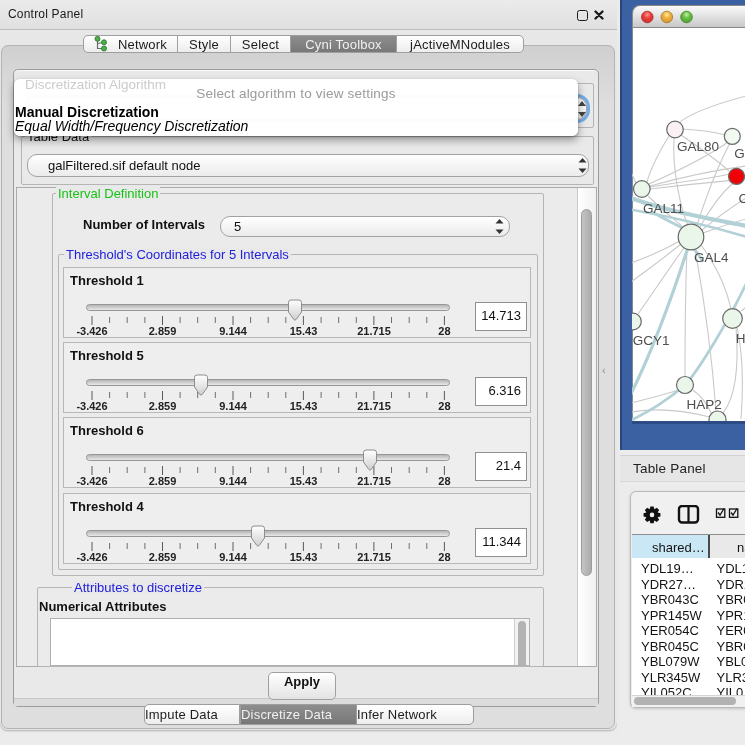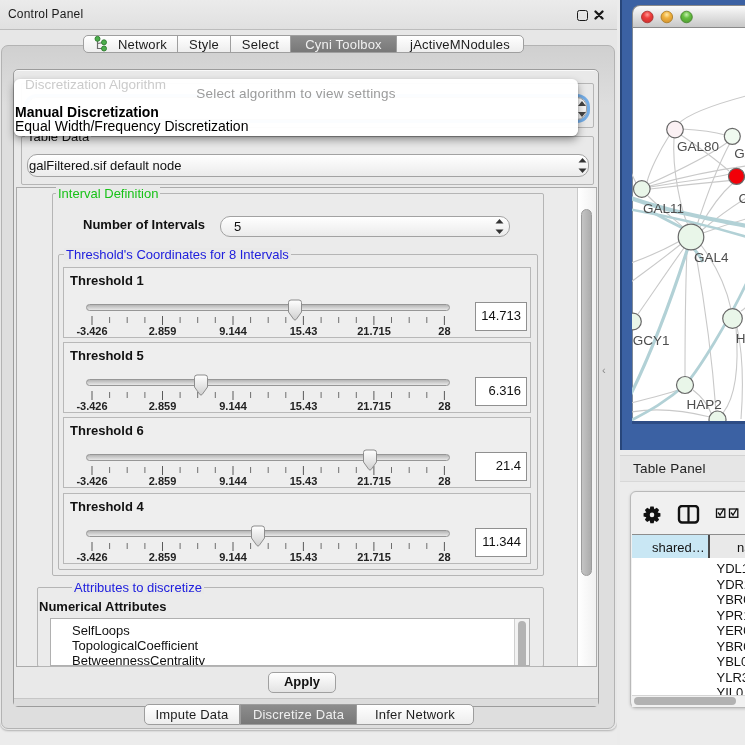--- a/index.html
+++ b/index.html
@@ -42,21 +42,21 @@
         padding-right:5px;line-height:26px;}
   .ticklab{position:absolute;font-size:11px;font-weight:bold;color:#222;
            transform:translateX(-50%);white-space:nowrap;}
   
   #popup{left:14px;top:79px;width:564px;height:57px;background:rgba(255,255,255,.97);
          border-radius:6px;box-shadow:0 4px 9px rgba(0,0,0,.38),0 1px 2px rgba(0,0,0,.2);
          z-index:50;}
   
   .btab{top:704px;height:21px;background:linear-gradient(#ffffff,#ededed);
         border:1px solid #9d9d9d;box-sizing:border-box;font-size:13px;color:#1c1c1c;
-        text-align:center;line-height:20px;letter-spacing:.2px;z-index:20;}
+        line-height:20px;letter-spacing:.2px;z-index:20;}
   .btabsel{background:linear-gradient(#8d8d8d,#787878);color:#f0f0f0;}
   
   #gapstrip{left:617px;top:0;width:3px;height:745px;background:#ebebeb;}
   #blue{left:620px;top:0;width:125px;height:450px;background:#3b61a3;}
   #nettitle{left:632px;top:5px;width:113px;height:23px;
             background:linear-gradient(#fafafa,#c8c8c8);
             border:1px solid #8a8a8a;border-right:none;border-radius:8px 0 0 0;
             box-sizing:border-box;}
   #netcanvas{left:632px;top:28px;width:113px;height:393px;background:#ffffff;
              border-left:1px solid #7f8a98;box-sizing:border-box;}
@@ -96,42 +96,42 @@
 
 <div class="abs gbox" style="left:21px;top:83px;width:571px;height:43px;"></div>
 <div class="abs combo" style="left:27px;top:97px;width:560px;height:23px;box-shadow:0 0 0 3px rgba(86,157,229,.8);"></div>
 <svg class="abs" style="left:577px;top:101px;" width="10" height="16" viewBox="0 0 10 16">
  <path d="M5,0 L9,5 L1,5 Z" fill="#444"></path>
     <path d="M5,16 L9,11 L1,11 Z" fill="#444"></path>
 </svg>
 
 <div class="abs gbox" style="left:21px;top:136px;width:571px;height:47px;"></div>
 <div class="abs gtitle" style="left:25px;top:130px;color:#111;">Table Data</div>
-<div class="abs combo" style="left:27px;top:154px;width:562px;height:23px;line-height:21px;"><span style="margin-left:1px;">galFiltered.sif default node</span></div>
+<div class="abs combo" style="left:27px;top:154px;width:562px;height:23px;line-height:21px;"><span style="margin-left:20px;">galFiltered.sif default node</span></div>
 <svg class="abs" style="left:578px;top:158px;" width="9" height="15" viewBox="0 0 9 15">
  <path d="M4.5,0 L8.5,4.6 L0.5,4.6 Z" fill="#333"></path>
     <path d="M4.5,15 L8.5,10.4 L0.5,10.4 Z" fill="#333"></path>
 </svg>
 
 <div class="abs" style="left:16px;top:187px;width:581px;height:480px;border:1px solid #ababab;background:#ebebeb;box-sizing:border-box;"></div>
 
 <div class="abs" style="left:577px;top:188px;width:19px;height:478px;background:linear-gradient(90deg,#ffffff,#f1f1f1);border-left:1px solid #c9c9c9;box-sizing:border-box;"></div>
 <div class="abs" style="left:581px;top:209px;width:11px;height:367px;background:linear-gradient(90deg,#c4c4c4,#ababab);border:1px solid #9b9b9b;border-radius:6px;box-sizing:border-box;"></div>
 
 <div class="abs gbox" style="left:52px;top:193px;width:490px;height:381px;"></div>
 <div class="abs gtitle" style="left:56px;top:187px;color:#17c217;">Interval Definition</div>
 <div class="abs blab" style="left:83px;top:217px;">Number of Intervals</div>
 <div class="abs combo" style="left:220px;top:216px;width:290px;height:21px;line-height:19px;"><span style="margin-left:13px;">5</span></div>
 <svg class="abs" style="left:495px;top:219px;" width="9" height="15" viewBox="0 0 9 15">
  <path d="M4.5,0 L8.5,4.6 L0.5,4.6 Z" fill="#333"></path>
     <path d="M4.5,15 L8.5,10.4 L0.5,10.4 Z" fill="#333"></path>
 </svg>
 
 <div class="abs gbox" style="left:58px;top:254px;width:478px;height:314px;"></div>
-<div class="abs gtitle" style="left:64px;top:248px;color:#2020dd;">Threshold's Coordinates for 8 Intervals</div>
+<div class="abs gtitle" style="left:64px;top:248px;color:#2020dd;">Threshold's Coordinates for 5 Intervals</div>
 
 <div class="abs tpanel" style="top:267px;">
  <div class="abs blab" style="left:6px;top:5px;">Threshold 1</div>
  <div class="abs track" style="top:36px;"></div>
  <svg class="abs" style="left:22px;top:45px;" width="372" height="14" viewBox="0 0 372 14">
       <line x1="6.0" y1="3" x2="6.0" y2="12" stroke="#5a5a5a" stroke-width="1"></line>
       <line x1="23.6" y1="4" x2="23.6" y2="10" stroke="#6e6e6e" stroke-width="1"></line>
       <line x1="41.2" y1="4" x2="41.2" y2="10" stroke="#6e6e6e" stroke-width="1"></line>
       <line x1="58.9" y1="4" x2="58.9" y2="10" stroke="#6e6e6e" stroke-width="1"></line>
       <line x1="76.5" y1="3" x2="76.5" y2="12" stroke="#5a5a5a" stroke-width="1"></line>
@@ -296,39 +296,38 @@
  <div class="ticklab" style="left:239.5px;top:57px;">15.43</div>
  <div class="ticklab" style="left:310px;top:57px;">21.715</div>
  <div class="ticklab" style="left:380.4px;top:57px;">28</div>
  <div class="abs vbox" style="top:34px;">11.344</div>
 </div>
 
 <div class="abs gbox" style="left:37px;top:587px;width:505px;height:78px;"></div>
 <div class="abs gtitle" style="left:72px;top:581px;color:#2020dd;">Attributes to discretize</div>
 <div class="abs blab" style="left:39px;top:599px;">Numerical Attributes</div>
 <div class="abs" style="left:50px;top:618px;width:480px;height:48px;background:#ffffff;border:1px solid #b0b0b0;box-sizing:border-box;overflow:hidden;">
-  <div style="font-size:13px;color:#111;margin:4px 0 0 21px;line-height:15px;">SelfLoops<br>TopologicalCoefficient<br>BetweennessCentrality</div>
   <div style="position:absolute;right:0;top:0;width:14px;height:48px;background:#f2f2f2;border-left:1px solid #cfcfcf;"></div>
   <div style="position:absolute;right:3px;top:2px;width:8px;height:60px;background:#b3b3b3;border-radius:4px;"></div>
 </div>
 
 <div class="abs" style="left:14px;top:698px;width:584px;height:8px;background:#dcdcdc;border-top:1px solid #c6c6c6;box-sizing:border-box;"></div>
-<div class="abs" style="left:268px;top:672px;width:68px;height:21px;background:linear-gradient(#ffffff,#e3e3e3);border:1px solid #a0a0a0;border-radius:5px;box-sizing:border-box;text-align:center;font-size:13px;font-weight:600;color:#111;line-height:17px;">Apply</div>
+<div class="abs" style="left:268px;top:672px;width:68px;height:28px;background:linear-gradient(#ffffff,#e3e3e3);border:1px solid #a0a0a0;border-radius:5px;box-sizing:border-box;text-align:center;font-size:13px;font-weight:600;color:#111;line-height:17px;">Apply</div>
 
 <div class="abs btab" style="left:144px;width:96px;border-radius:5px 0 0 5px;">Impute Data</div>
 <div class="abs btab btabsel" style="left:240px;width:117px;">Discretize Data</div>
 <div class="abs btab" style="left:356px;width:118px;border-radius:0 5px 5px 0;">Infer Network</div>
 
 <div class="abs" style="left:602px;top:364px;width:10px;height:16px;font-size:11px;color:#8a8a8a;">‹</div>
 
 <div class="abs" id="popup"></div>
 <div class="abs" style="left:14px;top:86px;width:564px;text-align:center;font-size:13.5px;color:#9b9b9b;z-index:51;letter-spacing:.2px;">Select algorithm to view settings</div>
 <div class="abs" style="left:25px;top:77px;font-size:13.5px;font-weight:500;color:#cbcbcb;z-index:51;">Discretization Algorithm</div>
 <div class="abs" style="left:15px;top:104px;font-size:14px;font-weight:bold;color:#000;z-index:51;">Manual Discretization</div>
-<div class="abs" style="left:15px;top:118px;font-size:14px;color:#000;z-index:51;">Equal Width/Frequency Discretization</div>
+<div class="abs" style="left:15px;top:118px;font-size:14px;color:#000;z-index:51;font-style:italic;">Equal Width/Frequency Discretization</div>
 
 <div class="abs" id="gapstrip"></div>
 <div class="abs" id="blue"></div>
 <div class="abs" style="left:620px;top:0;width:2px;height:450px;background:#28467a;"></div>
 <div class="abs" id="nettitle"></div>
 <svg class="abs" style="left:638px;top:9px;z-index:5;" width="58" height="16" viewBox="0 0 58 16">
  <defs>
   <radialGradient id="rl" cx="0.5" cy="0.3" r="0.75">
         <stop offset="0" stop-color="#ff9a96"></stop>
         <stop offset="0.4" stop-color="#ee3e3c"></stop>
@@ -432,17 +431,18 @@
 </svg>
 
 <div class="abs" style="left:632px;top:534px;width:113px;height:33px;border-top:1px solid #8d8d8d;border-bottom:1px solid #a0a0a0;box-sizing:border-box;background:#e9e9e9;overflow:hidden;">
   <div style="position:absolute;left:0;top:0;width:75.5px;height:24px;background:#c9e7f4;"></div>
   <div style="position:absolute;left:75.5px;top:0;width:2px;height:24px;background:#4a4a4a;"></div>
   <div class="cell" style="position:absolute;left:20px;top:5px;">shared…</div>
   <div class="cell" style="position:absolute;left:105px;top:5px;">na</div>
 </div>
 
 <div class="abs" style="left:632px;top:558px;width:113px;height:137px;background:#ffffff;overflow:hidden;">
+  <div class="cell" style="position:absolute;left:9px;top:3px;line-height:15.5px;">YDL19…<br>YDR27…<br>YBR043C<br>YPR145W<br>YER054C<br>YBR045C<br>YBL079W<br>YLR345W<br>YIL052C</div>
   <div class="cell" style="position:absolute;left:84.5px;top:3px;line-height:15.5px;">YDL1<br>YDR2<br>YBR0<br>YPR1<br>YER0<br>YBR0<br>YBL0<br>YLR3<br>YIL0</div>
 </div>
 
 <div class="abs" style="left:632px;top:695px;width:113px;height:12px;background:#f1f1f1;border-top:1px solid #d5d5d5;box-sizing:border-box;"></div>
 <div class="abs" style="left:634px;top:697px;width:102px;height:8px;background:#b2b2b2;border-radius:4px;"></div>
 
 </body></html>

